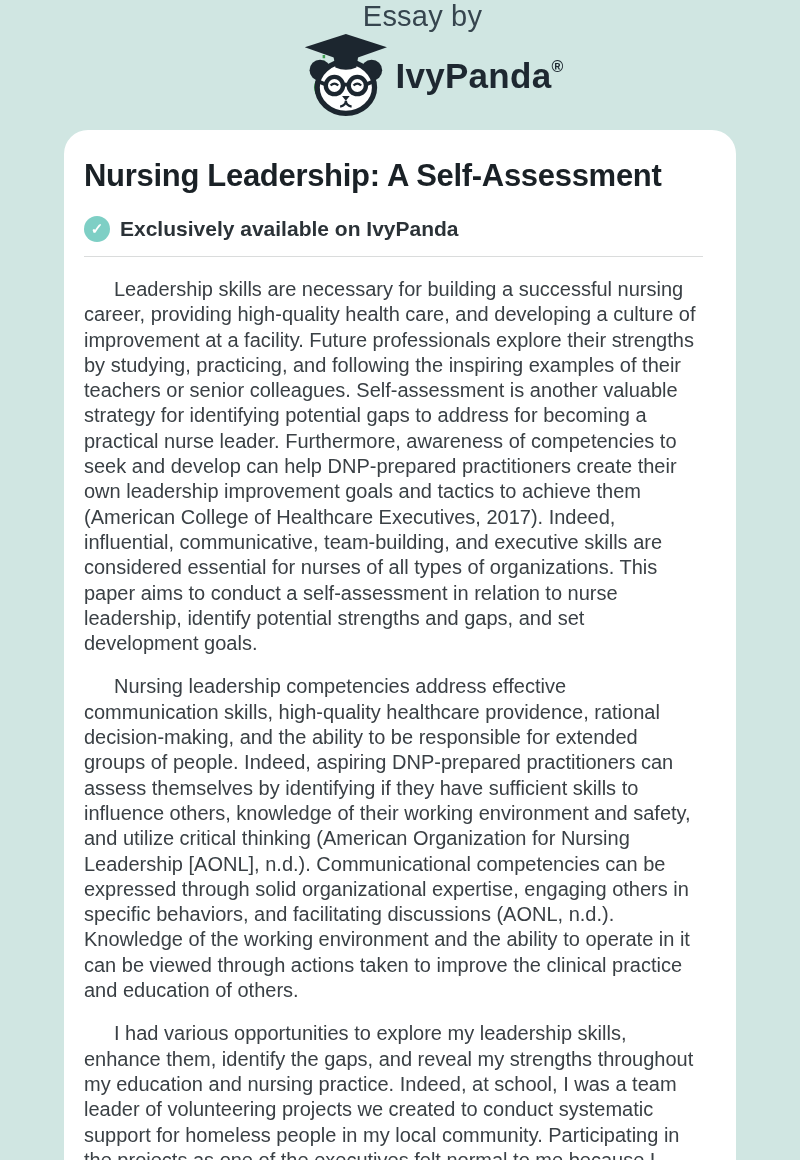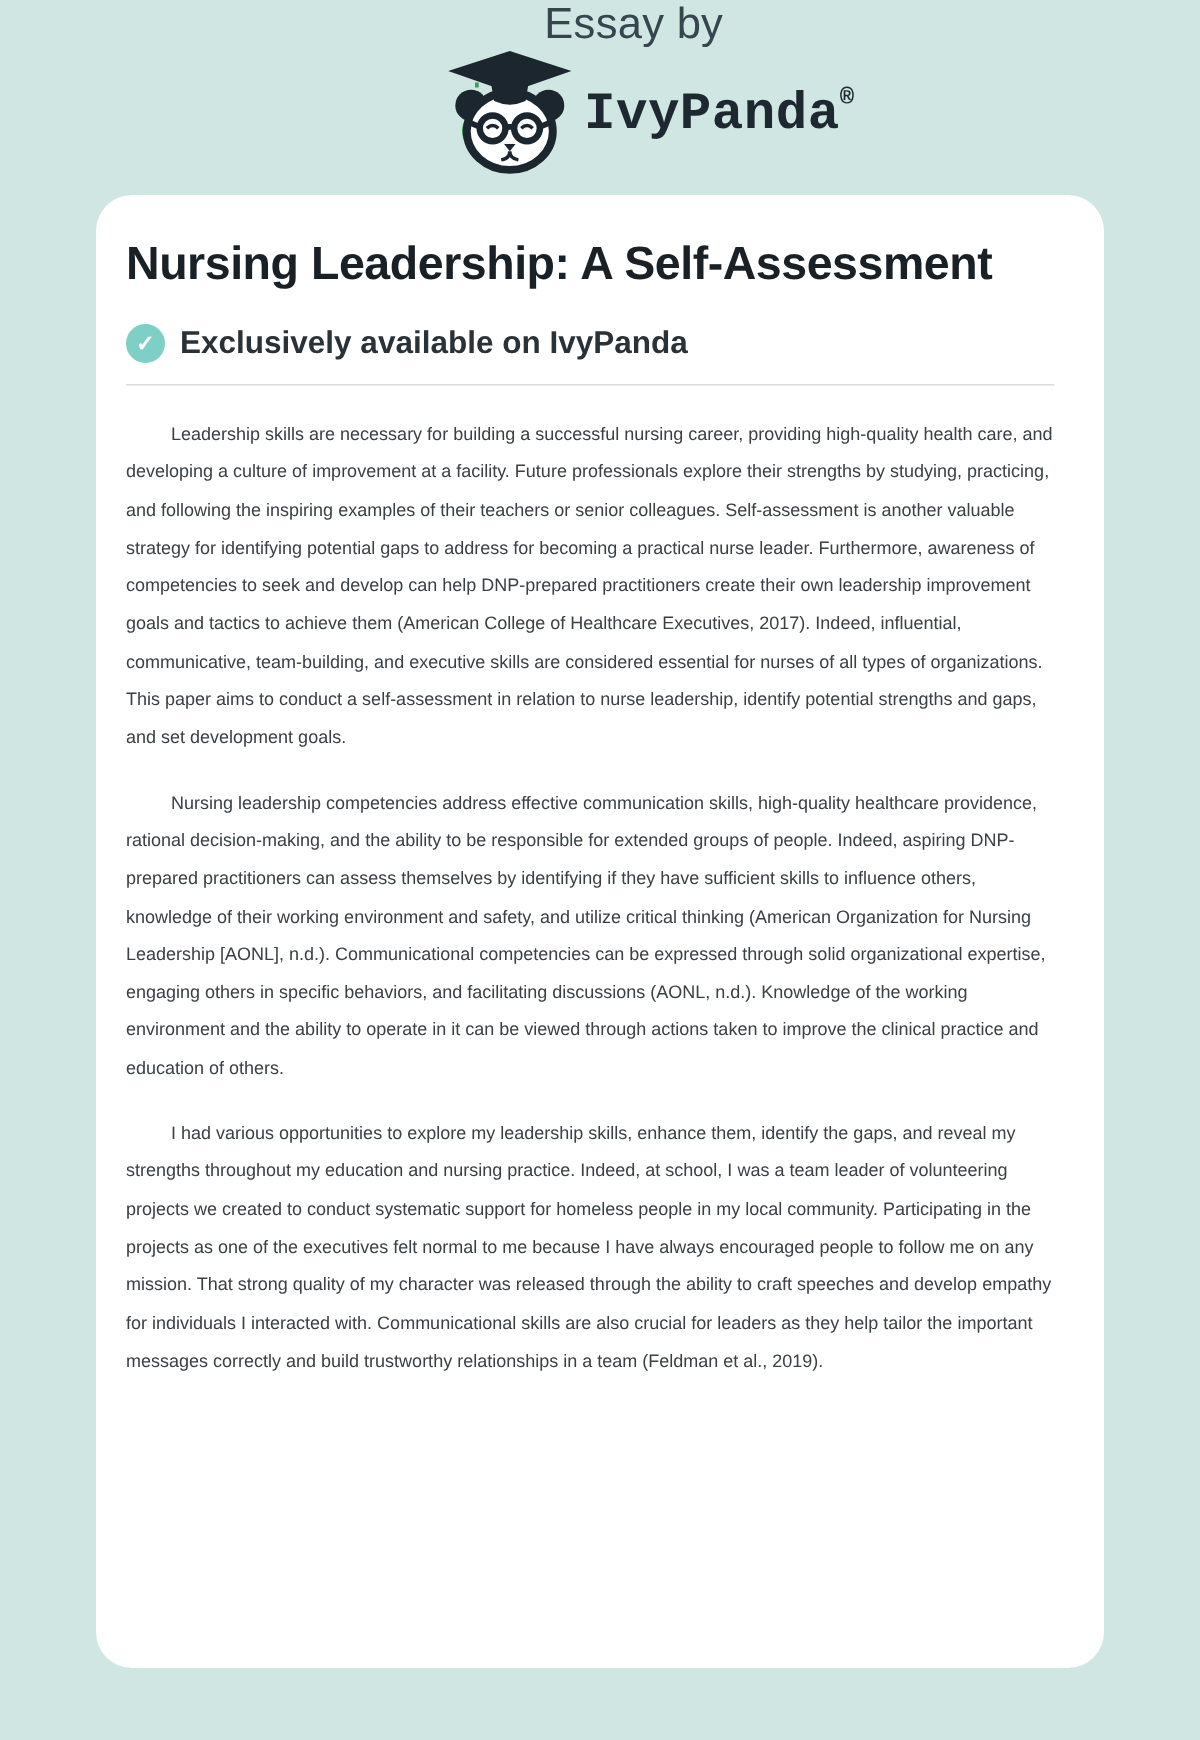--- a/index.html
+++ b/index.html
@@ -26,21 +26,21 @@
   }
   .brand {
     display: flex;
     align-items: center;
     margin-left: 14px;
     text-decoration: none;
     cursor: pointer;
   }
   .logo-svg { width: 96px; height: 86px; display: block; }
   .wordmark {
-    font-family: Liberation Mono, monospace;
+    font-family: Liberation Sans, sans-serif;
     font-weight: 700;
     font-size: 35px;
     color: #1e2831;
     margin-left: 4px;
     letter-spacing: 0.3px;
   }
   .wordmark sup {
     font-size: 16px;
     font-weight: 700;
     vertical-align: 16px;
@@ -84,21 +84,21 @@
     font-size: 21px;
     font-weight: 700;
     color: #2b3237;
   }
   .divider {
     border: none;
     border-top: 1px solid #dadcdc;
     margin: 0 0 20px 0;
   }
   .body-text p {
-    font-size: 12px;
+    font-size: 20px;
     line-height: 25.3px;
     color: #3a4045;
     text-indent: 30px;
     margin-bottom: 18px;
     text-align: left;
   }
   .body-text p:last-child { margin-bottom: 0; }
 </style>
 </head>
 <body>

